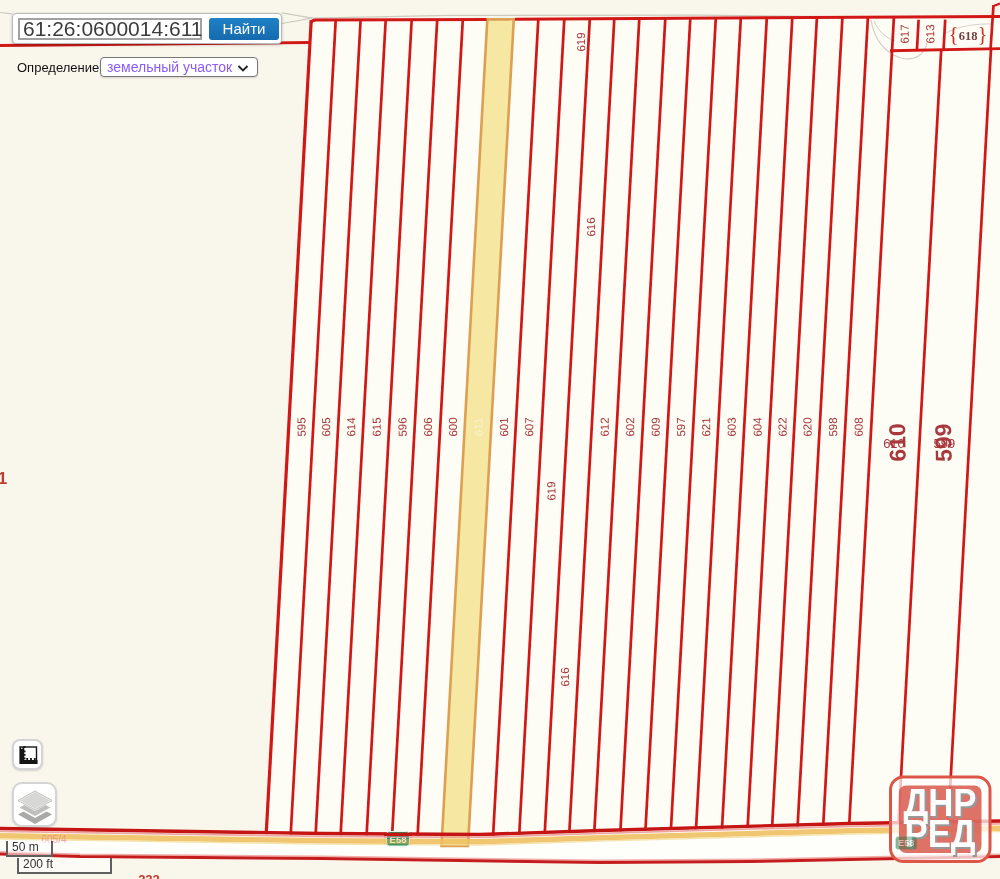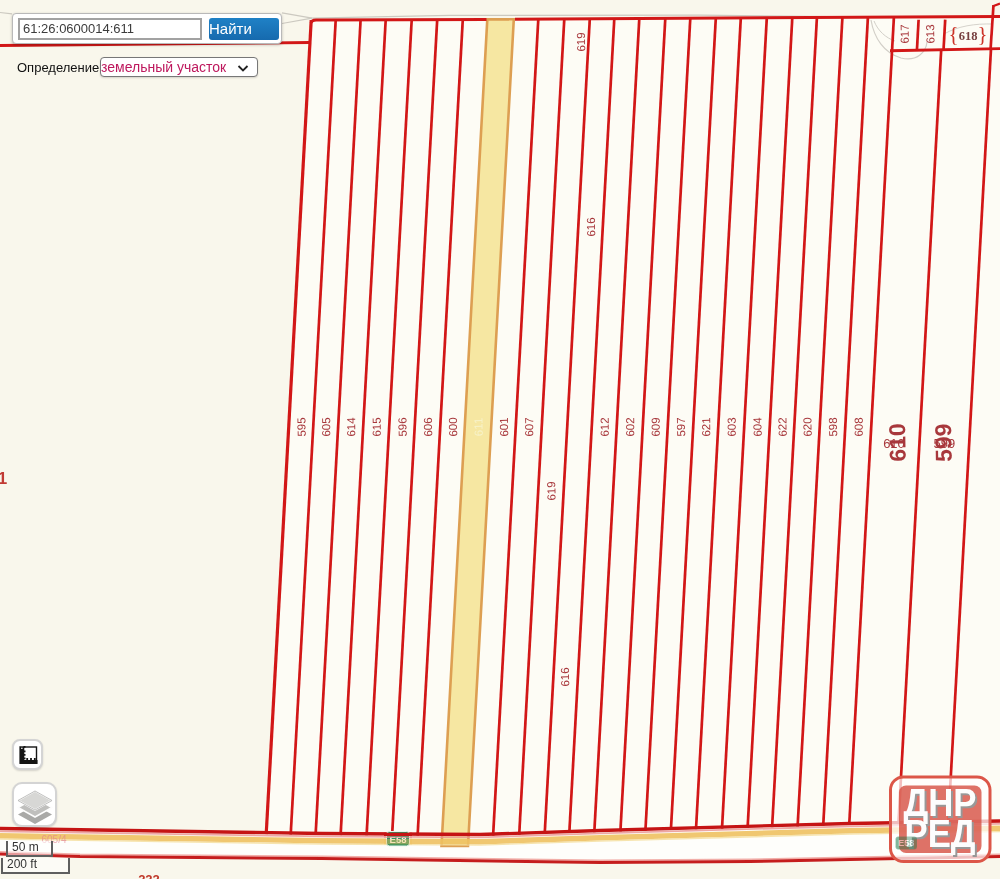--- a/index.html
+++ b/index.html
@@ -1,21 +1,21 @@
 <!DOCTYPE html>
 <html><head><meta charset="utf-8">
 <style>
 *{margin:0;padding:0;box-sizing:border-box}
 html,body{width:1000px;height:879px;overflow:hidden;background:#f9f7ec;font-family:"Liberation Sans",sans-serif;position:relative}
 #map{position:absolute;left:0;top:0}
 .card{position:absolute;left:12px;top:13px;width:270px;height:30.5px;background:#fff;border:1px solid #b9b9b9;border-radius:4px;box-shadow:0 1px 3px rgba(0,0,0,.25)}
-.inp{position:absolute;left:5px;top:3.5px;width:184px;height:22px;border:2px solid #a2a2a2;background:#fff;font-size:13px;color:#3c3c3c;line-height:18px;padding-left:3px}
-.btn{position:absolute;left:196px;top:3.5px;width:70px;height:22px;background:linear-gradient(#1f81c6,#166aae);border-radius:3px;color:#fff;font-size:15px;text-align:left;line-height:21px}
+.inp{position:absolute;left:5px;top:3.5px;width:184px;height:22px;border:2px solid #a2a2a2;background:#fff;font-size:21px;color:#3c3c3c;line-height:18px;padding-left:3px}
+.btn{position:absolute;left:196px;top:3.5px;width:70px;height:22px;background:linear-gradient(#1f81c6,#166aae);border-radius:3px;color:#fff;font-size:15px;text-align:center;line-height:21px}
 .selrow{position:absolute;left:17px;top:59px;font-size:13px;color:#111;line-height:18px}
-.sel{position:absolute;left:100px;top:56.5px;width:158px;height:20.5px;border:1px solid #777;border-radius:4px;background:#fff;font-size:14px;color:#be185d;line-height:18.5px;box-shadow:0 1px 2px rgba(0,0,0,.15)}
+.sel{position:absolute;left:100px;top:56.5px;width:158px;height:20.5px;border:1px solid #777;border-radius:4px;background:#fff;font-size:14px;color:#8b5cf6;line-height:18.5px;padding-left:6px;box-shadow:0 1px 2px rgba(0,0,0,.15)}
 .chev{position:absolute;right:8px;top:7px}
 .mbtn{position:absolute;background:#fff;border:2px solid #ccc;border-radius:6px;box-shadow:0 1px 2px rgba(0,0,0,.15)}
 .sc{position:absolute;border:2px solid #5f5f5f;border-top:none;background:rgba(255,255,255,.55);color:#333;font-size:12px;line-height:13px;padding-left:4px}
 </style></head>
 <body>
 <svg id="map" width="1000" height="879" viewBox="0 0 1000 879">
 <polygon points="311.5,20 994,16.6 1000,16.5 1000,821 850,823.5 600,830.5 480,834.5 322,833.5 266.2,833.8" fill="#fdfcf5"></polygon>
 <polygon points="0,829.5 322,834.5 480,835.5 600,831.5 850,824.5 1000,822 1000,857 750,862 600,863 322,859 80,857 0,854.5" fill="#fefefb"></polygon>
 <polygon points="487.3,19.4 513.8,19.3 468.0,846 441.5,846" fill="#f6e7a2" stroke="#dd9f52" stroke-width="2.6"></polygon>
 <polyline points="282,23.5 312,18.2 450,15.4 700,15.2 872,17.2" fill="none" stroke="#ccc9c0" stroke-width="1.2"></polyline>
@@ -140,12 +140,12 @@
 </div>
 <div class="mbtn" style="left:12px;top:782px;width:45px;height:45px;border-radius:10px;border-color:#d4d4d4">
   <svg width="41" height="41" style="position:absolute;left:0;top:0">
     <path d="M21 21 l17 9.5 -17 9.5 -17 -9.5 z" fill="#a9a9a7"></path>
     <path d="M21 14 l17 9.5 -17 9.5 -17 -9.5 z" fill="#bfbfbd" stroke="#fdfdfd" stroke-width="1.6"></path>
     <path d="M21 7 l17 9.5 -17 9.5 -17 -9.5 z" fill="#d7d7d5" stroke="#fdfdfd" stroke-width="1.6"></path>
     <path d="M21 7 l17 9.5 -17 9.5 -17 -9.5 z" fill="none" stroke="#b0b0ae" stroke-width="0.8"></path>
   </svg>
 </div>
 <div class="sc" style="left:6px;top:841px;width:47px;height:15.5px">50 m</div>
-<div class="sc" style="left:1px;top:858px;width:69px;height:16px">200 ft</div>
+<div class="sc" style="left:17px;top:858px;width:95px;height:16px">200 ft</div>
 </body></html>

